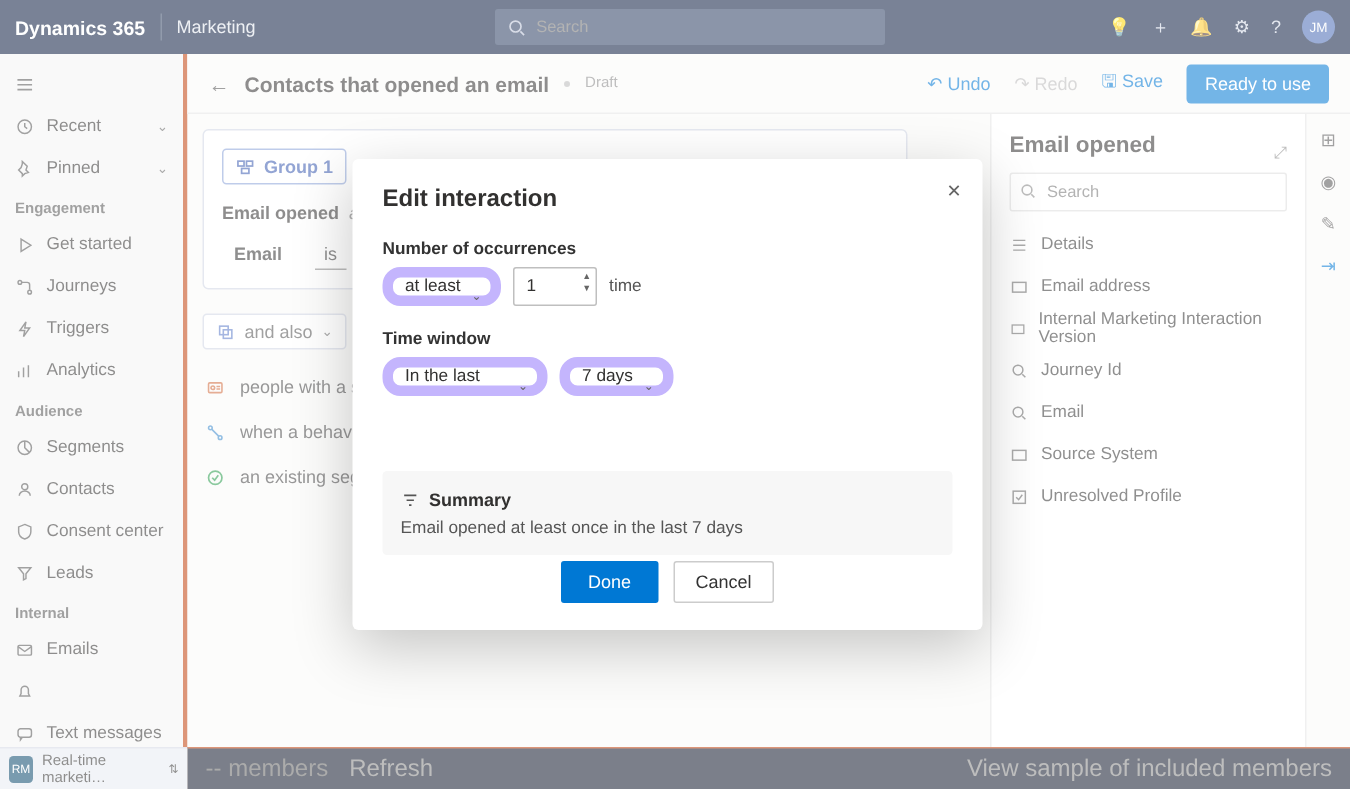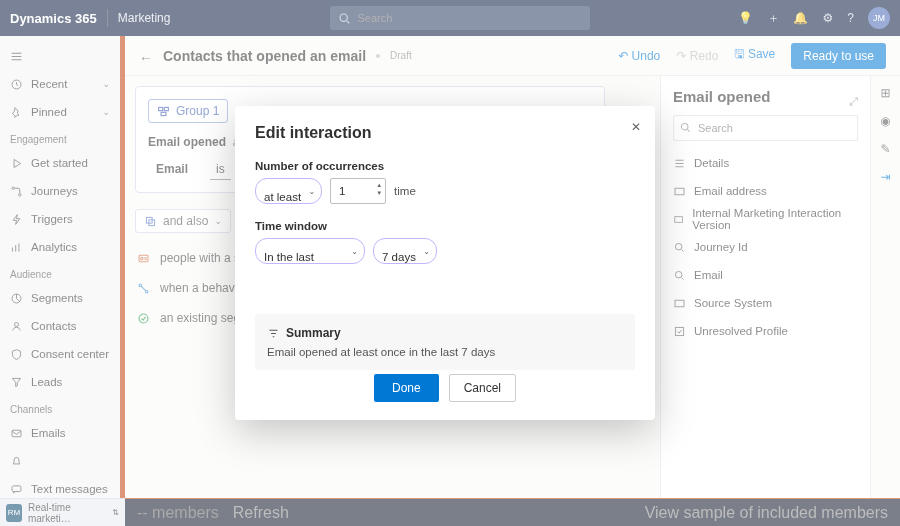--- a/index.html
+++ b/index.html
@@ -6,38 +6,38 @@
 body{width:900px;height:526px;overflow:hidden;background:#f4f4f4;font-size:12px;color:#323130}
 .topbar{height:36px;background:#0b1d40;color:#fff;display:flex;align-items:center;padding:0 10px}
 .brand{font-size:13px;font-weight:600}
 .divider-v{width:1px;height:18px;background:#3a4a68;margin:0 10px}
 .appname{font-size:12px;color:#e0e4ec}
 .search-wrap{margin-left:160px;width:260px;height:24px;background:#2d3f63;border-radius:2px;display:flex;align-items:center;padding:0 8px;color:#b8c0d4}
 .search-wrap svg{margin-right:6px}
 .search-input{background:transparent;border:none;color:#fff;font-size:11px;outline:none;flex:1}
 .topbar-right{margin-left:auto;display:flex;align-items:center;gap:14px;color:#cfd5e3}
 .avatar{width:22px;height:22px;border-radius:50%;background:#4a6bb5;display:flex;align-items:center;justify-content:center;font-size:9px;color:#fff}
-.sidebar{position:absolute;top:36px;left:0;bottom:0;width:125px;background:#f4f4f4;border-right:5px solid #c2410c;padding:6px 0;font-size:11.5px;color:#323130}
+.sidebar{position:absolute;top:36px;left:0;bottom:0;width:125px;background:#f4f4f4;border-right:3px solid #c2410c;padding:6px 0;font-size:11.5px;color:#323130}
 .sidebar-row{display:flex;align-items:center;height:28px;padding:0 10px;gap:8px;cursor:pointer}
 .sidebar-row svg{flex-shrink:0}
-.sidebar-section{font-size:10px;font-weight:400;color:#555;padding:8px 10px 4px}
+.sidebar-section{font-size:10px;font-weight:700;color:#555;padding:8px 10px 4px}
 .chev{margin-left:auto;color:#666;font-size:9px}
 .app-switch{position:absolute;bottom:0;left:0;width:125px;height:28px;background:#e8ecf3;border-top:1px solid #d3d8e4;display:flex;align-items:center;padding:0 6px;font-size:10px;gap:6px}
 .app-switch-badge{width:18px;height:18px;border-radius:3px;background:#0c4a6e;color:#fff;font-size:8px;display:flex;align-items:center;justify-content:center;font-weight:400}
 .main{position:absolute;top:36px;left:125px;right:0;bottom:0;background:#faf9f8}
 .page-header{height:40px;display:flex;align-items:center;padding:0 14px;gap:10px;border-bottom:1px solid #e4e4e4;background:#faf9f8}
 .page-title{font-weight:600;font-size:14px}
 .draft-pill{font-size:10px;color:#888}
 .dot{width:4px;height:4px;border-radius:50%;background:#bbb}
 .header-actions{margin-left:auto;display:flex;align-items:center;gap:16px;font-size:12px;color:#555}
 .header-actions .redo{color:#bbb}
 .ready-btn{background:#0078d4;color:#fff;border:none;padding:6px 12px;border-radius:3px;font-size:12px;cursor:pointer}
 .canvas{position:absolute;top:40px;left:0;right:240px;bottom:28px;padding:10px 50px 10px 10px}
 .group-card{background:#fff;border:1px solid #cfd6e4;border-radius:4px;padding:12px;width:470px}
-.group-head{display:flex;align-items:center;gap:6px;font-size:12px;font-weight:400;color:#3b5bb1;border:1px solid #8ba3d9;border-radius:3px;padding:4px 8px;width:fit-content}
+.group-head{display:flex;align-items:center;gap:6px;font-size:12px;font-weight:700;color:#3b5bb1;border:1px solid #8ba3d9;border-radius:3px;padding:4px 8px;width:fit-content}
 .cond-line{margin-top:12px;font-size:12px}
 .cond-line b{font-weight:600}
 .sub-line{margin-top:10px;display:flex;gap:14px;font-size:12px;color:#333}
 .sub-line span:first-child{font-weight:600;padding:3px 8px}
 .sub-line span:nth-child(2){border-bottom:1px solid #888;padding:3px 6px}
 .and-also{margin-top:16px;display:flex;align-items:center;gap:6px;border:1px solid #cfd6e4;border-radius:3px;padding:4px 8px;width:fit-content;background:#fff;font-size:12px;color:#555}
 .option-rows{margin-top:10px}
 .option-row{display:flex;align-items:center;gap:10px;padding:8px 2px;font-size:12px;color:#444}
 .right-panel{position:absolute;top:40px;right:30px;bottom:28px;width:210px;background:#fff;border-left:1px solid #e4e4e4;padding:12px}
 .panel-title{font-size:15px;font-weight:600;margin-bottom:10px}
@@ -48,21 +48,21 @@
 .side-icons{position:absolute;top:40px;right:0;width:30px;bottom:28px;background:#faf9f8;border-left:1px solid #e4e4e4;display:flex;flex-direction:column;align-items:center;padding-top:10px;gap:14px;color:#555}
 .footer{position:absolute;bottom:0;left:0;right:0;height:28px;border-top:1px solid #c2410c;background:#0f172a;display:flex;align-items:center;padding:0 12px;font-size:16px;color:#666}
 .footer .right{margin-left:auto}
 
 .overlay{position:absolute;inset:0;background:rgba(255,255,255,0.45)}
 .modal{position:absolute;top:106px;left:235px;width:420px;background:#fff;border-radius:4px;box-shadow:0 12px 40px rgba(0,0,0,0.22);padding:18px 20px}
 .modal-title{font-size:16px;font-weight:600;margin-bottom:18px}
 .modal-close{position:absolute;top:14px;right:14px;cursor:pointer;color:#666}
 .field-label{font-size:11.5px;font-weight:600;margin-bottom:6px;color:#333}
 .field-row{display:flex;align-items:center;gap:8px;margin-bottom:16px}
-.sel{height:26px;border:1px solid #c4b5fd;border-radius:12px;padding:0 20px 0 8px;font-size:11.5px;background:#fff;display:flex;align-items:flex-end;position:relative;min-width:54px;cursor:pointer}
+.sel{height:26px;border:7px solid #c4b5fd;border-radius:12px;padding:0 20px 0 8px;font-size:11.5px;background:#fff;display:flex;align-items:center;position:relative;min-width:54px;cursor:pointer}
 .sel .caret{position:absolute;right:6px;top:8px;color:#666;font-size:8px}
 .numbox{height:26px;width:56px;border:1px solid #bfbfbf;border-radius:2px;padding:0 16px 0 8px;font-size:11.5px;display:flex;align-items:center;position:relative}
 .numbox .spin{position:absolute;right:3px;top:2px;font-size:6px;line-height:8px;color:#666;display:flex;flex-direction:column}
 .time-label{font-size:11.5px;color:#555}
 .summary-box{background:#f7f7f7;border-radius:3px;padding:12px;margin-top:50px}
 .summary-head{display:flex;align-items:center;gap:6px;font-weight:600;font-size:12px;margin-bottom:6px}
 .summary-text{font-size:11.5px;color:#555}
 .modal-actions{display:flex;gap:10px;justify-content:center;margin-top:4px}
 .btn-primary{background:#0078d4;color:#fff;border:none;padding:6px 18px;border-radius:2px;font-size:12px;cursor:pointer}
 .btn-secondary{background:#fff;color:#333;border:1px solid #ccc;padding:6px 14px;border-radius:2px;font-size:12px;cursor:pointer}
@@ -165,21 +165,21 @@
       </svg>
       <span>Consent center</span>
     </div>
   <div class="sidebar-row">
       <svg class="ico" viewBox="0 0 16 16" fill="none" stroke="#555" stroke-width="1.2">
         <path d="M3 3h10l-4 5v4l-2 1v-5L3 3z"></path>
       </svg>
       <span>Leads</span>
     </div>
 
-  <div class="sidebar-section">Channels</div>
+  <div class="sidebar-section">Internal</div>
   <div class="sidebar-row">
       <svg class="ico" viewBox="0 0 16 16" fill="none" stroke="#555" stroke-width="1.2">
         <rect x="2.5" y="4" width="11" height="8" rx="1"></rect>
         <path d="M2.5 5l5.5 4 5.5-4"></path>
       </svg>
       <span>Emails</span>
     </div>
   <div class="sidebar-row">
       <svg class="ico" viewBox="0 0 16 16" fill="none" stroke="#555" stroke-width="1.2">
         <path d="M8 3a3 3 0 013 3v3l1 2H4l1-2V6a3 3 0 013-3z"></path>

